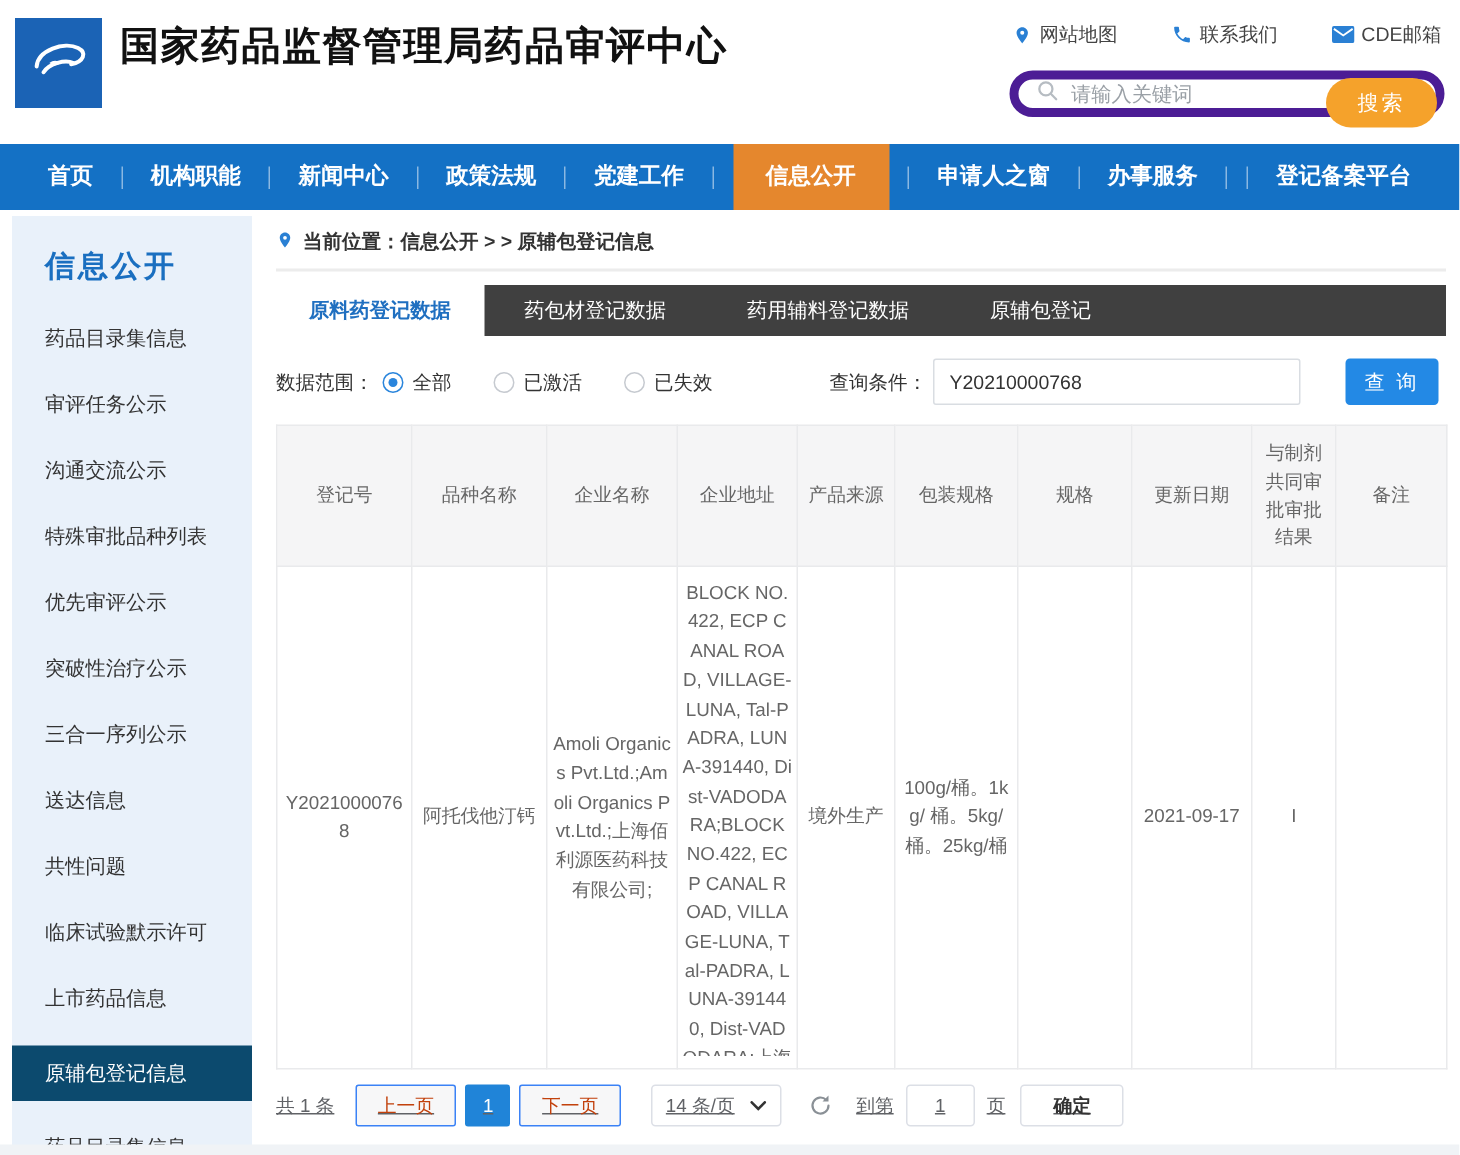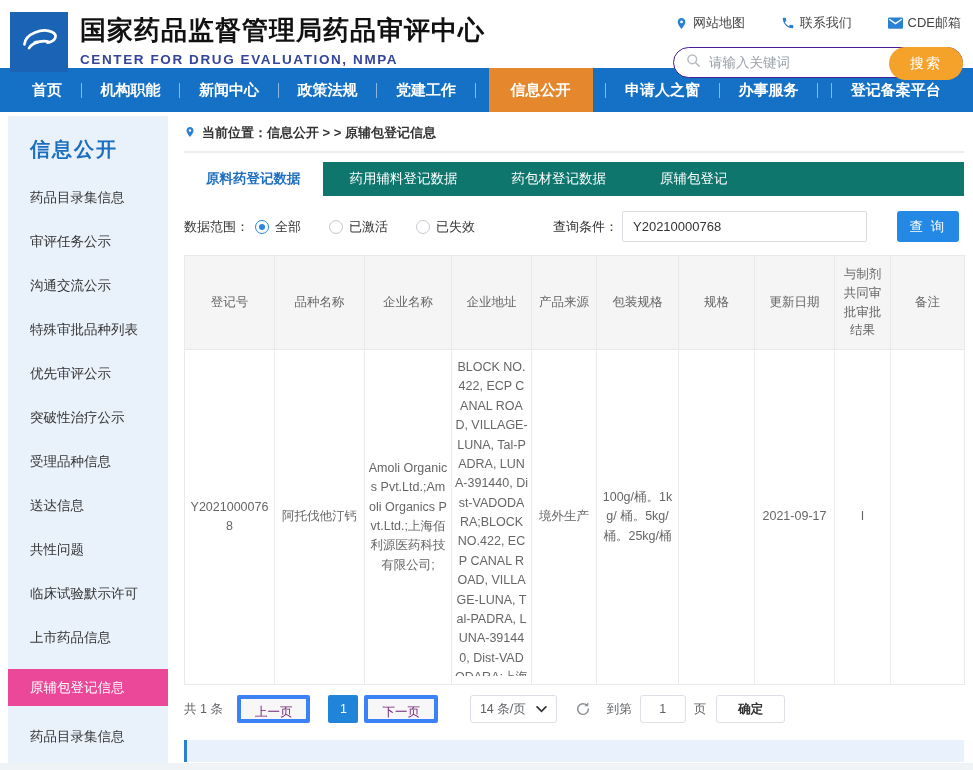--- a/index.html
+++ b/index.html
@@ -2,72 +2,72 @@
 <html><head>
 <meta charset="utf-8">
 <style>
   * { margin:0; padding:0; box-sizing:border-box; }
   html,body { width:973px; height:770px; }
   body {
     font-family:"Liberation Sans","DejaVu Sans",sans-serif;
     background:#ffffff; color:#333; overflow:hidden; position:relative;
   }
   
-  .header { height:68px; background:#fff; position:relative;padding-left:43px; }
+  .header { height:96px; background:#fff; position:relative;padding-left:43px; }
   .logo-wrap { position:absolute; left:10px; top:12px; display:flex; align-items:flex-start; }
   .logo-box { width:58px; height:60px; background:#1b63b5; display:flex; align-items:center; justify-content:center; }
   .logo-text { margin-left:12px; }
   .logo-title { font-size:26px; font-weight:bold; color:#111; letter-spacing:1px; line-height:36px; }
   .logo-subtitle { font-size:13.5px; font-weight:bold; color:#34459b; letter-spacing:1.6px; margin-top:4px; }
   .header-right { position:absolute; right:10px; top:14px; width:290px; }
   .top-links { display:flex; justify-content:space-between; padding:0 2px; }
   .top-link { display:flex; align-items:center; gap:5px; font-size:13px; color:#444; cursor:pointer; }
   .top-link svg { display:block; }
-  .search-bar { margin-top:15px; position:relative; height:31px; border:1px solid #4c1d95; border-radius:16px; background:#fff; display:flex; align-items:center; padding-left:12px; }
+  .search-bar { margin-top:15px; position:relative; height:31px; border:6px solid #4c1d95; border-radius:16px; background:#fff; display:flex; align-items:center; padding-left:12px; }
   .search-bar .mag { margin-right:8px; }
   .search-input { border:none; outline:none; font-size:13.5px; color:#333; width:160px; background:transparent; font-family:inherit; }
   .search-input::placeholder { color:#9aa0a6; }
   .search-btn { position:absolute; right:-1px; top:-1px; height:33px; width:74px; border:none; border-radius:17px; background:#f5a22b; color:#fff; font-size:14px; letter-spacing:2px; cursor:pointer; font-family:inherit; }
   
   .nav { height:44px; background:#1471c5; display:flex; align-items:center; justify-content:space-between; padding:0 26px; }
   .nav-item { color:#fff; font-size:15px; font-weight:bold; line-height:44px; padding:0 6px; white-space:nowrap; cursor:pointer; }
   .nav-item.active { background:#e5872d; padding:0 22px; }
   .nav-div { width:1px; height:15px; background:rgba(255,255,255,0.5); }
   
   .content { display:flex; align-items:flex-start; padding:4px 9px 0 8px; }
   .sidebar { width:160px; background:#e9f1fa; padding:20px 0 60px 0; min-height:622px; }
   .sidebar-title { font-size:20px; font-weight:bold; color:#1a6fc0; letter-spacing:2px; padding-left:22px; }
   .side-item { font-size:13.5px; color:#333; margin-top:26px; padding-left:22px; cursor:pointer; white-space:nowrap; }
-  .side-item.active { background:#ec4899; color:#fff; height:37px; line-height:37px; margin-top:22px; margin-bottom:-4px; }
+  .side-item.active { background:#0c4a6e; color:#fff; height:37px; line-height:37px; margin-top:22px; margin-bottom:-4px; }
   .main { flex:1; margin-left:16px; min-width:0; }
   
   .breadcrumb { display:flex; align-items:center; gap:6px; font-size:13px; color:#333; padding:8px 0 9px 0; border-bottom:2px solid #ececec;font-weight:bold; }
   
-  .tabs { margin-top:9px; background:#0f766e; height:34px; display:flex; align-items:flex-start; }
+  .tabs { margin-top:9px; background:#404040; height:34px; display:flex; align-items:flex-start; }
   .tab { color:#fff; font-size:13.5px; line-height:34px; padding:0 27px; cursor:pointer; white-space:nowrap; }
   .tab.active { background:#fff; color:#1f6fc0; font-weight:bold; padding:0 22px; }
   
   .filter { margin-top:15px; display:flex; align-items:center; font-size:13px; color:#333; }
   .radio-group { display:flex; align-items:center; gap:28px; margin-left:6px; }
   .radio { display:flex; align-items:center; gap:6px; cursor:pointer; }
   .radio-dot { width:14px; height:14px; border-radius:50%; border:1px solid #c6cad0; background:#fff; position:relative; }
   .radio.checked .radio-dot { border-color:#2a85dc; }
   .radio.checked .radio-dot::after { content:""; position:absolute; left:3px; top:3px; width:6px; height:6px; border-radius:50%; background:#2a85dc; }
   .query-label { margin-left:78px; }
   .query-input { width:245px; height:31px; border:1px solid #d9dde2; border-radius:2px; font-size:13px; color:#333; padding:0 10px; margin-left:4px; outline:none; font-family:inherit; }
   .query-btn { margin-left:30px; width:62px; height:31px; background:#2389e5; border:none; border-radius:3px; color:#fff; font-size:13.5px; letter-spacing:2px; cursor:pointer; font-family:inherit; }
   
   table.data { margin-top:13px; width:100%; border-collapse:collapse; table-layout:fixed; }
   table.data th { background:#f5f5f6; font-weight:normal; font-size:12.5px; color:#666; border:1px solid #e9eaec; padding:9px 3px; line-height:1.5; }
   table.data td { border:1px solid #e9eaec; font-size:12.5px; color:#666; text-align:center; vertical-align:middle; padding:8px 3px; line-height:1.55; word-break:break-all; }
   .addr-cell { max-height:318px; overflow:hidden; }
   
-  .pager { margin-top:10px; display:flex; align-items:center; font-size:12.5px; color:#606266; }
+  .pager { margin-top:10px; display:flex; align-items:center; font-size:12.5px; color:#606266;text-decoration:underline; }
   .pager .total { margin-right:14px; }
-  .pg-btn { height:28px; line-height:26px; padding:0 14px; background:#f7f7f8; border:4px solid #3b82f6; color:#701a75; border-radius:2px; margin-right:18px; cursor:pointer; }
+  .pg-btn { height:28px; line-height:26px; padding:0 14px; background:#f7f7f8; border:1px solid #3b82f6; color:#c2410c; border-radius:2px; margin-right:6px; cursor:pointer; }
   .pg-num { height:28px; min-width:30px; text-align:center; line-height:28px; background:#2084d8; color:#fff; border-radius:2px; margin-right:6px; cursor:pointer; }
   .pg-size { height:28px; display:flex; align-items:center; gap:10px; border:1px solid #dcdfe6; border-radius:3px; background:#fff; padding:0 9px; margin-left:14px; cursor:pointer; color:#606266; }
   .refresh { margin-left:18px; cursor:pointer; display:flex; align-items:center; }
   .jump-label { margin-left:16px; }
   .jump-input { width:46px; height:28px; border:1px solid #dcdfe6; border-radius:3px; text-align:center; font-size:12.5px; color:#606266; margin:0 8px; outline:none; font-family:inherit; }
   .confirm-btn { height:28px; padding:0 21px; background:#fff; border:1px solid #dcdfe6; border-radius:3px; font-size:12.5px; color:#333; font-weight:bold; margin-left:10px; cursor:pointer; font-family:inherit; }
   
   .note { margin-top:17px; background:#e9f2fc; border-left:3px solid #2a80d4; padding:9px 14px 13px 14px; font-size:12.5px; color:#333; }
   .bottom-strip { position:absolute; left:0; bottom:0; width:100%; height:7px; background:#f0f3f6; }
 </style>
@@ -80,21 +80,20 @@
       <svg width="46" height="46" viewBox="0 0 60 60">
         <g fill="none" stroke="#ffffff" stroke-width="3.5" stroke-linecap="round">
           <path d="M11 33 C 12 19, 35 11, 47 17 C 55 21, 52 29, 41 31"></path>
           <path d="M17 38 C 22 30, 36 27, 43 30"></path>
         </g>
         <path d="M22 30 q5 -4 10 0 q-5 4 -10 0 z" fill="#ffffff"></path>
       </svg>
     </div>
     <div class="logo-text">
       <div class="logo-title">国家药品监督管理局药品审评中心</div>
-      <div class="logo-subtitle">CENTER FOR DRUG EVALUATION, NMPA</div>
     </div>
   </div>
   <div class="header-right">
     <div class="top-links">
       <span class="top-link">
         <span>
             <svg width="13" height="15" viewBox="0 0 24 24">
               <path fill="#2a80d4" d="M12 2C8.1 2 5 5.1 5 9c0 5.2 7 13 7 13s7-7.8 7-13c0-3.9-3.1-7-7-7zm0 9.5A2.5 2.5 0 1 1 12 6.5a2.5 2.5 0 0 1 0 5z"></path>
             </svg>
           </span>
@@ -153,42 +152,42 @@
 <div class="content">
 
   <div class="sidebar">
     <div class="sidebar-title">信息公开</div>
     <div class="side-item">药品目录集信息</div>
     <div class="side-item">审评任务公示</div>
     <div class="side-item">沟通交流公示</div>
     <div class="side-item">特殊审批品种列表</div>
     <div class="side-item">优先审评公示</div>
     <div class="side-item">突破性治疗公示</div>
-    <div class="side-item">受理品种信息</div>
+    <div class="side-item">三合一序列公示</div>
     <div class="side-item">送达信息</div>
     <div class="side-item">共性问题</div>
     <div class="side-item">临床试验默示许可</div>
     <div class="side-item">上市药品信息</div>
     <div class="side-item active">原辅包登记信息</div>
     <div class="side-item">药品目录集信息</div>
 
   </div>
 
   <div class="main">
     <div class="breadcrumb">
       <span><svg width="12" height="14" viewBox="0 0 24 24">
             <path fill="#2a80d4" d="M12 2C8.1 2 5 5.1 5 9c0 5.2 7 13 7 13s7-7.8 7-13c0-3.9-3.1-7-7-7zm0 9.5A2.5 2.5 0 1 1 12 6.5a2.5 2.5 0 0 1 0 5z"></path>
           </svg></span>
       <span>当前位置：信息公开 &gt; &gt; 原辅包登记信息</span>
     </div>
 
     <div class="tabs">
       <span class="tab active">原料药登记数据</span>
+      <span class="tab">药包材登记数据</span>
       <span class="tab">药用辅料登记数据</span>
-      <span class="tab">药包材登记数据</span>
       <span class="tab">原辅包登记</span>
     </div>
 
     <div class="filter">
       <span>数据范围：</span>
       <span class="radio-group">
         <span class="radio checked">
           <span class="radio-dot"></span>
           <span>全部</span>
         </span>

